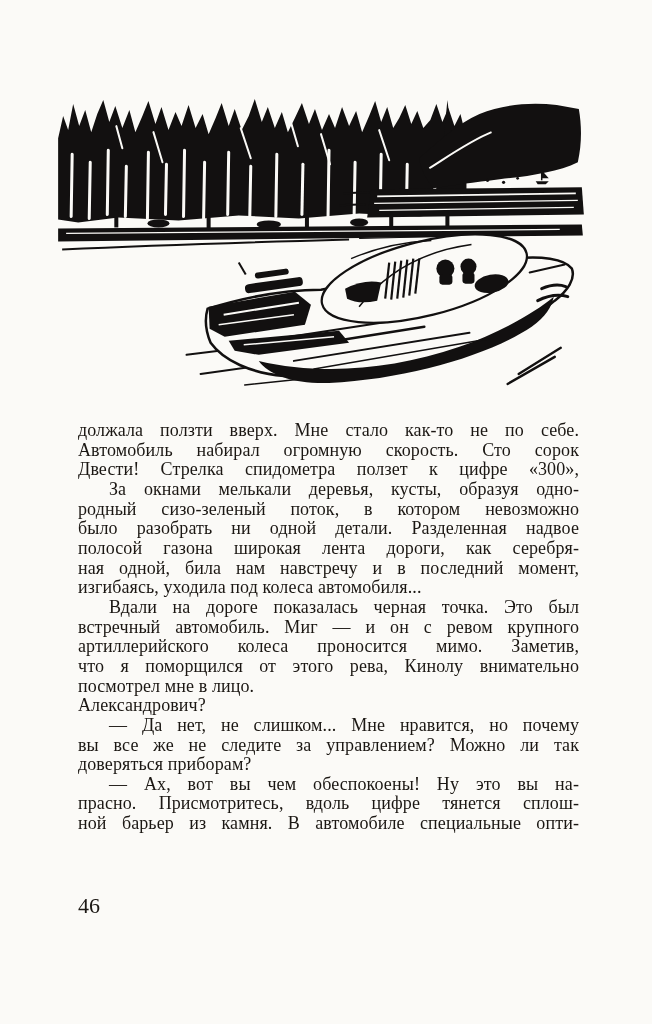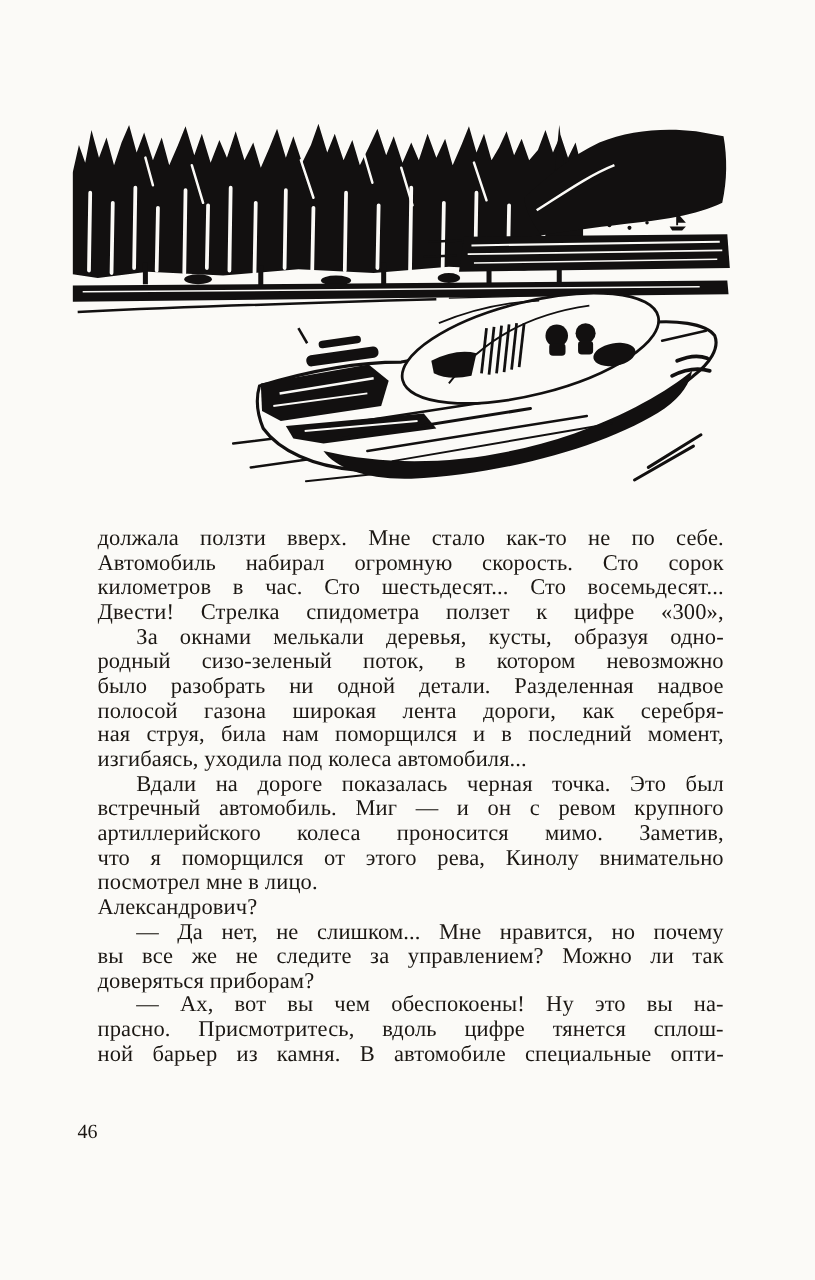--- a/index.html
+++ b/index.html
@@ -36,23 +36,23 @@
   .line {
     text-align: justify;
     text-align-last: justify;
     overflow: hidden;
     white-space: nowrap;
   }
   .line.last { text-align-last: left; }
   .line.indent { padding-left: 31px; }
   .page-number {
     position: absolute;
-    left: 62px;
+    left: 78px;
     top: 896px;
-    font-size: 16px;
+    font-size: 22px;
     line-height: 20px;
     text-align: center;
   }
   svg .ink { fill: #121010; }
   svg .stroke-ink { stroke: #121010; fill: none; }
   svg .stroke-paper { stroke: #fbfaf7; fill: none; }
 </style>
 </head>
 <body>
 
@@ -199,29 +199,28 @@
       <rect x="380" y="182" width="13" height="10" rx="3"></rect>
       <circle cx="409" cy="174" r="8"></circle>
       <rect x="403" y="180" width="12" height="11" rx="3"></rect>
     </g>
   </svg>
 
   <div class="text-block">
       <div class="para">
         <div class="line">должала ползти вверх. Мне стало как-то не по себе.</div>
         <div class="line">Автомобиль набирал огромную скорость. Сто сорок</div>
-        <div class="line">километров в час. Сто шестьдесят... Сто восемьдесят...</div>
         <div class="line">Двести! Стрелка спидометра ползет к цифре «300»,</div>
       </div>
       <div class="para">
         <div class="line indent">За окнами мелькали деревья, кусты, образуя одно-</div>
         <div class="line">родный сизо-зеленый поток, в котором невозможно</div>
         <div class="line">было разобрать ни одной детали. Разделенная надвое</div>
         <div class="line">полосой газона широкая лента дороги, как серебря-</div>
-        <div class="line">ная струя, била нам поморщился и в последний момент,</div>
+        <div class="line">ная одной, била нам навстречу и в последний момент,</div>
         <div class="line last">изгибаясь, уходила под колеса автомобиля...</div>
       </div>
       <div class="para">
         <div class="line indent">Вдали на дороге показалась черная точка. Это был</div>
         <div class="line">встречный автомобиль. Миг — и он с ревом крупного</div>
         <div class="line">артиллерийского колеса проносится мимо. Заметив,</div>
         <div class="line">что я поморщился от этого рева, Кинолу внимательно</div>
         <div class="line last">посмотрел мне в лицо.</div>
       </div>
       <div class="para">

